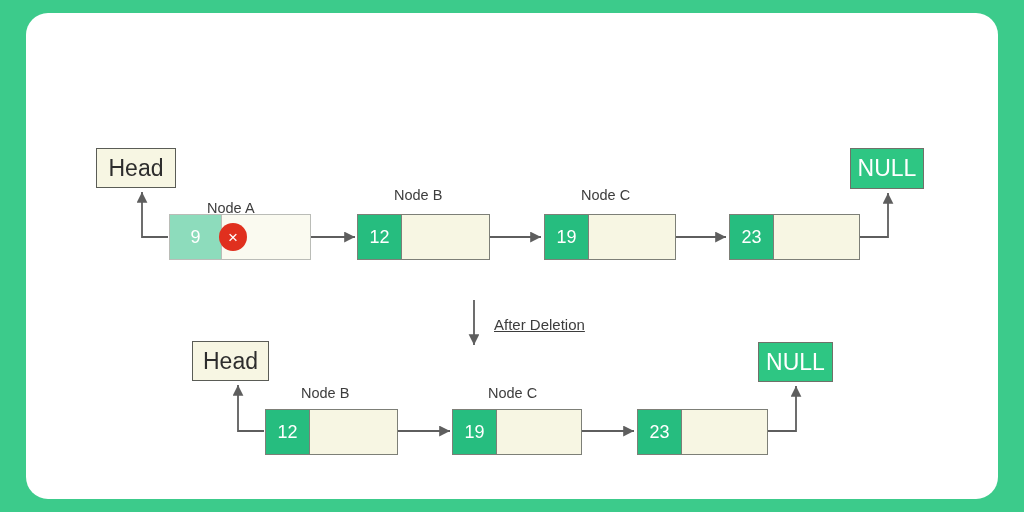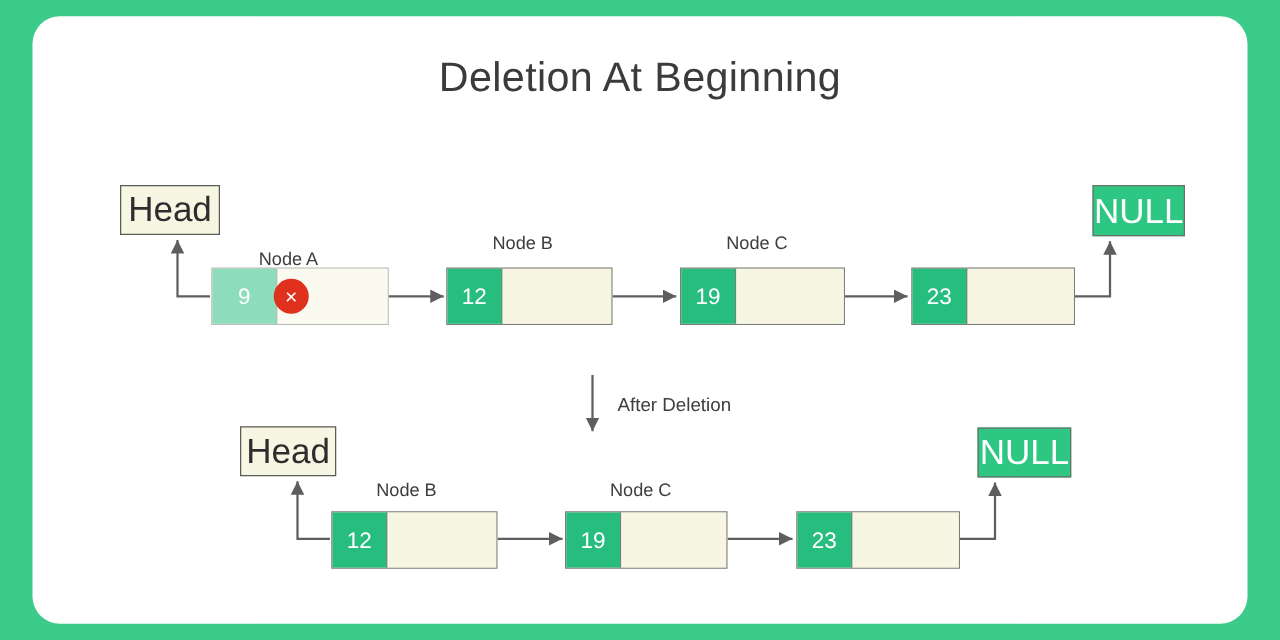--- a/index.html
+++ b/index.html
@@ -71,32 +71,31 @@
   
   .node.nodeA .data { width: 52px; }
 
   
   .boxlabel {
     position: absolute;
     display: flex;
     align-items: center;
     justify-content: center;
     box-sizing: border-box;
-    font-size: 28px;
+    font-size: 23px;
   }
   .boxlabel.head {
     background: #f7f6e3;
     border: 1.7px solid #5a5c56;
     color: #2d2d2d;
   }
   .boxlabel.nullbox {
     background: #2ec683;
     border: 1.7px solid #6f7169;
     color: #ffffff;
-    margin-left: 24px;
   }
 
   
   .caption {
     position: absolute;
     font-size: 14.5px;
     color: #3d3d3d;
     white-space: nowrap;
   }
   .stage-caption {
@@ -129,21 +128,20 @@
     height: 512px;
     pointer-events: none;
   }
 </style>
 </head>
 <body>
 
 <div id="canvas">
   <div id="card"></div>
 
-  <div id="page-title">Deletion At Beginning</div>
 
   <svg class="wires" viewBox="0 0 1024 512">
     <defs>
       <marker id="arrowhead" markerWidth="7" markerHeight="7" refX="6" refY="3" orient="auto">
         <path d="M0,0 L6,3 L0,6 z" fill="#5e5e5e"></path>
       </marker>
     </defs>
 
     <path d="M168,237 L142,237 L142,192" stroke="#5e5e5e" stroke-width="1.8" fill="none" marker-end="url(#arrowhead)"></path>
 
@@ -194,21 +192,21 @@
   <div class="node" style="left:544px; top:214px; width:132px;">
     <div class="data">19</div>
     <div class="ptr"></div>
   </div>
 
   <div class="node" style="left:729px; top:214px; width:131px;">
     <div class="data">23</div>
     <div class="ptr"></div>
   </div>
 
-  <div class="stage-caption" style="left:494px; top:316px;">After Deletion</div>
+  <div class="stage-caption" style="left:494px; top:316px;text-decoration:underline;">After Deletion</div>
 
   <div class="boxlabel head" style="left:192px; top:341px; width:77px; height:40px;">
     <span>Head</span>
   </div>
 
   <div class="boxlabel nullbox" style="left:758px; top:342px; width:75px; height:40px;">
     <span>NULL</span>
   </div>
 
   <div class="caption" style="left:301px; top:385px;">Node B</div>

